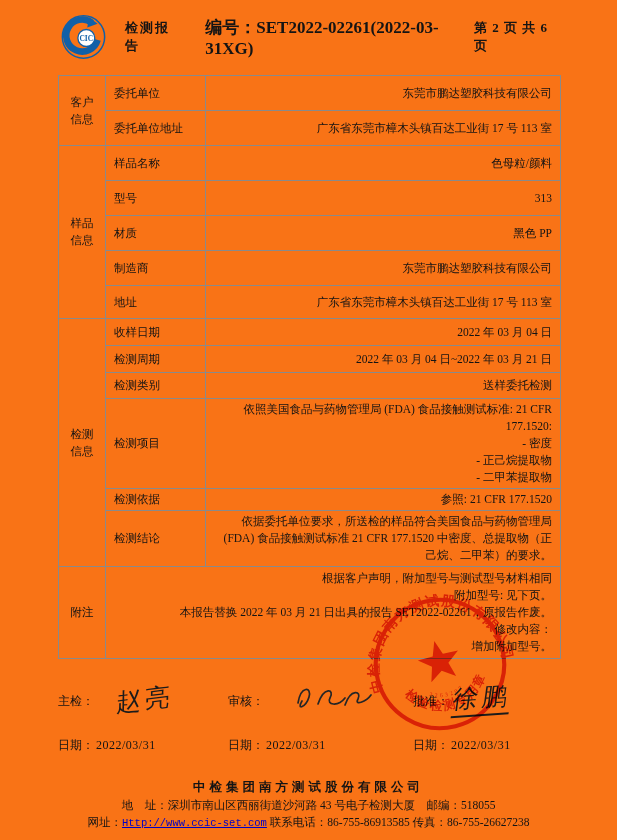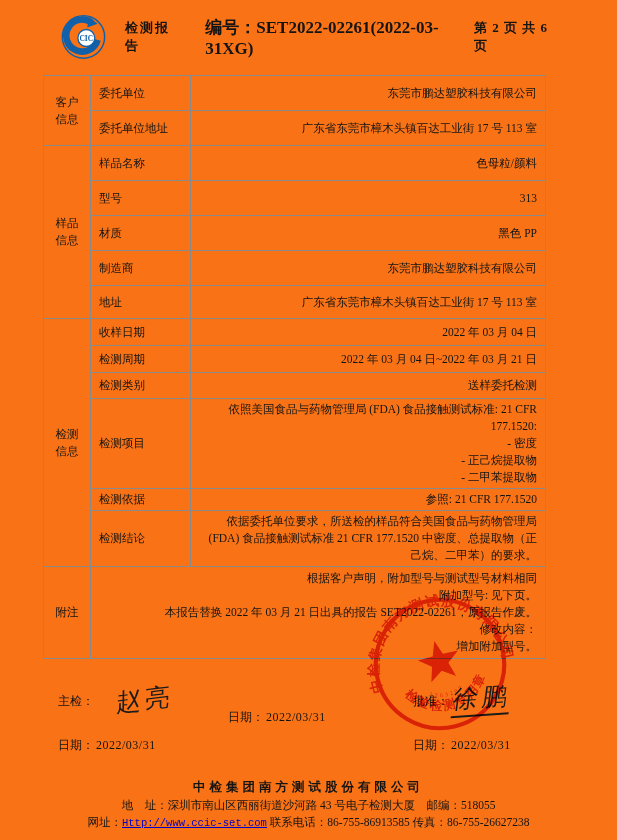--- a/index.html
+++ b/index.html
@@ -16,21 +16,21 @@
   .hdr {
     position: absolute; top: 14px; left: 60px; right: 55px;
     display: flex; align-items: center;
   }
   .hdr .logo { width: 47px; height: 46px; flex: 0 0 auto; }
   .hdr .title { margin-left: 18px; font-size: 13px; font-weight: bold; letter-spacing: 2px; }
   .hdr .rpt-no { margin-left: 23px; font-size: 17px; font-weight: bold; }
   .hdr .pages { margin-left: auto; font-size: 13px; font-weight: bold; letter-spacing: 1px; }
   
   table.rpt {
-    position: absolute; left: 43px; top: 75px;
+    position: absolute; left: 58px; top: 75px;
     width: 502px; border-collapse: collapse; table-layout: fixed;
   }
   table.rpt td {
     border: 1px solid #8a8a8a;
     font-size: 11.5px;
     vertical-align: middle;
     padding: 2px 8px;
     line-height: 17px;
   }
   td.sec {
@@ -186,20 +186,26 @@
       <div class="sig-label-row">
         <span>主检：</span>
         <span class="sig-name">赵亮</span>
       </div>
       <div class="date-row">
         <span>日期：</span>
         <span class="date-val">2022/03/31</span>
       </div>
     </div>
     <div class="sig-col c2">
+      <div class="sig-label-row">
+        <span>审核：</span>
+        <svg class="sig-scribble" width="86" height="40" viewBox="0 0 86 40">
+          <path d="M10,24 C13,6 24,8 21,18 C18,28 8,32 14,22 M30,25 C36,7 47,10 42,19 C38,26 50,28 57,19 M57,26 C63,9 74,12 70,20 C66,27 78,23 83,16" fill="none" stroke="#262626" stroke-width="1.7" stroke-linecap="round"></path>
+        </svg>
+      </div>
       <div class="date-row">
         <span>日期：</span>
         <span class="date-val">2022/03/31</span>
       </div>
     </div>
     <div class="sig-col c3">
       <div class="sig-label-row">
         <span>批准：</span>
         <span class="sig-name approver">徐鹏</span>
       </div>

